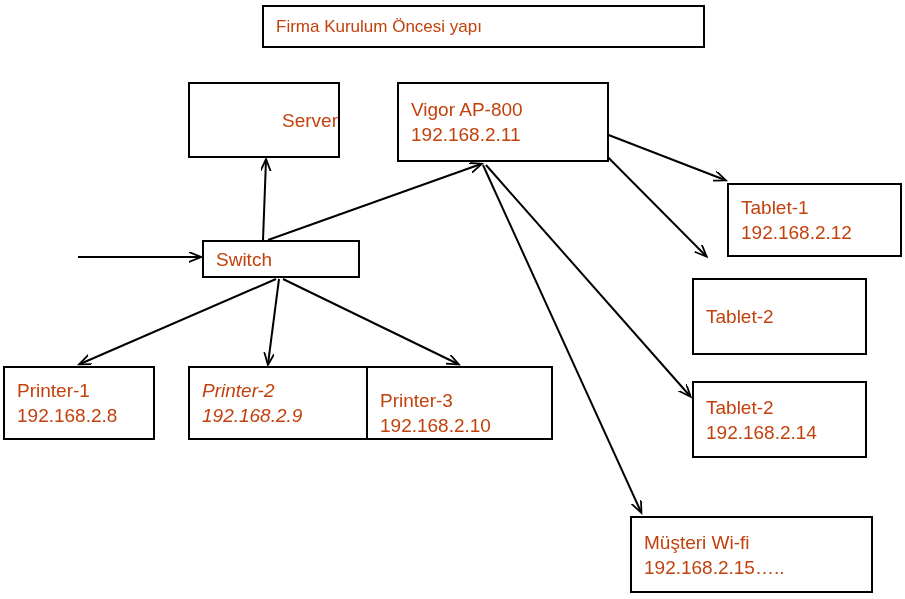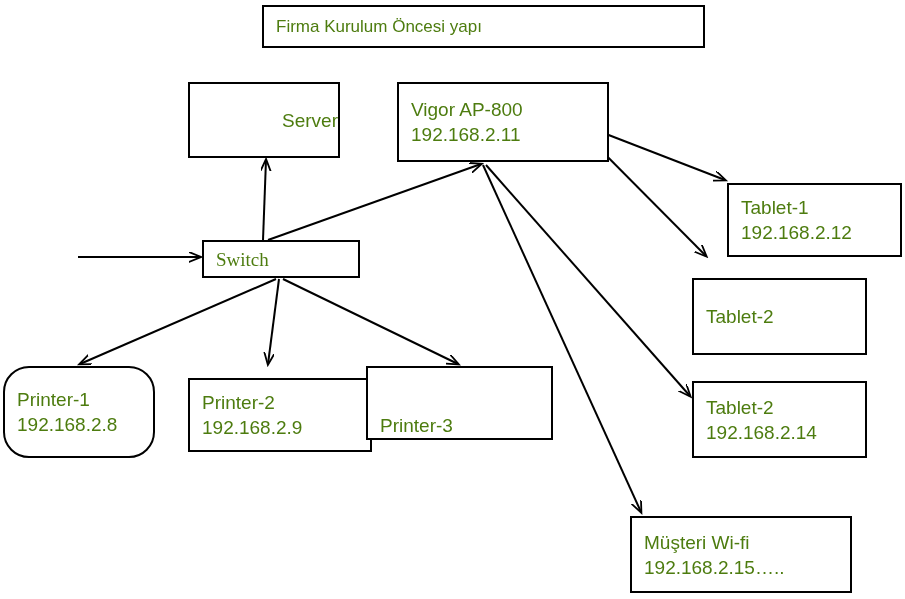--- a/index.html
+++ b/index.html
@@ -36,29 +36,28 @@
     display: flex;
     flex-direction: column;
     justify-content: center;
     padding-left: 12px;
     z-index: 2;
   }
   .node-line {
     font-size: 19px;
     line-height: 25px;
     white-space: nowrap;
-    color: #4d7c0f;
+    color: #c2410c;
   }
   .title-box .node-line {
     font-size: 17px;
     line-height: 22px;
   }
   .single-line {
     justify-content: center;
-    font-family: Liberation Serif, serif;
   }
 </style>
 </head>
 <body>
 
 <div id="diagram-canvas">
 
   <svg id="edge-layer" viewBox="0 0 905 599" width="905" height="599" xmlns="http://www.w3.org/2000/svg">
     <defs>
       <marker id="arrowhead" markerWidth="14" markerHeight="14" refX="11" refY="5" orient="auto" markerUnits="userSpaceOnUse">
@@ -94,34 +93,35 @@
       <div class="node-box" style="left: 727px; top: 142px; width: 175px; height: 74px; margin-top: 41px;">
         <div class="node-line">Tablet-1</div>
         <div class="node-line">192.168.2.12</div>
       </div>
       <div class="node-box single-line" style="left: 202px; top: 240px; width: 158px; height: 38px;">
         <div class="node-line">Switch</div>
       </div>
       <div class="node-box" style="left: 692px; top: 278px; width: 175px; height: 77px;">
         <div class="node-line">Tablet-2</div>
       </div>
-      <div class="node-box" style="left: 3px; top: 366px; width: 152px; height: 92px; border-radius: 26px;">
+      <div class="node-box" style="left: 3px; top: 366px; width: 152px; height: 74px;">
         <div class="node-line">Printer-1</div>
         <div class="node-line">192.168.2.8</div>
       </div>
-      <div class="node-box" style="left: 188px; top: 378px; width: 184px; height: 74px;">
+      <div class="node-box" style="left: 188px; top: 366px; width: 184px; height: 74px; font-style: italic;">
         <div class="node-line">Printer-2</div>
         <div class="node-line">192.168.2.9</div>
       </div>
       <div class="node-box" style="left: 366px; top: 366px; width: 187px; height: 74px; justify-content: flex-end;">
         <div class="node-line">Printer-3</div>
+        <div class="node-line">192.168.2.10</div>
       </div>
       <div class="node-box" style="left: 692px; top: 381px; width: 175px; height: 77px;">
         <div class="node-line">Tablet-2</div>
         <div class="node-line">192.168.2.14</div>
       </div>
-      <div class="node-box" style="left: 630px; top: 516px; width: 222px; height: 77px;">
+      <div class="node-box" style="left: 630px; top: 516px; width: 243px; height: 77px;">
         <div class="node-line">Müşteri Wi-fi</div>
         <div class="node-line">192.168.2.15…..</div>
       </div>
     </div>
 
 </div>
 
 </body></html>

